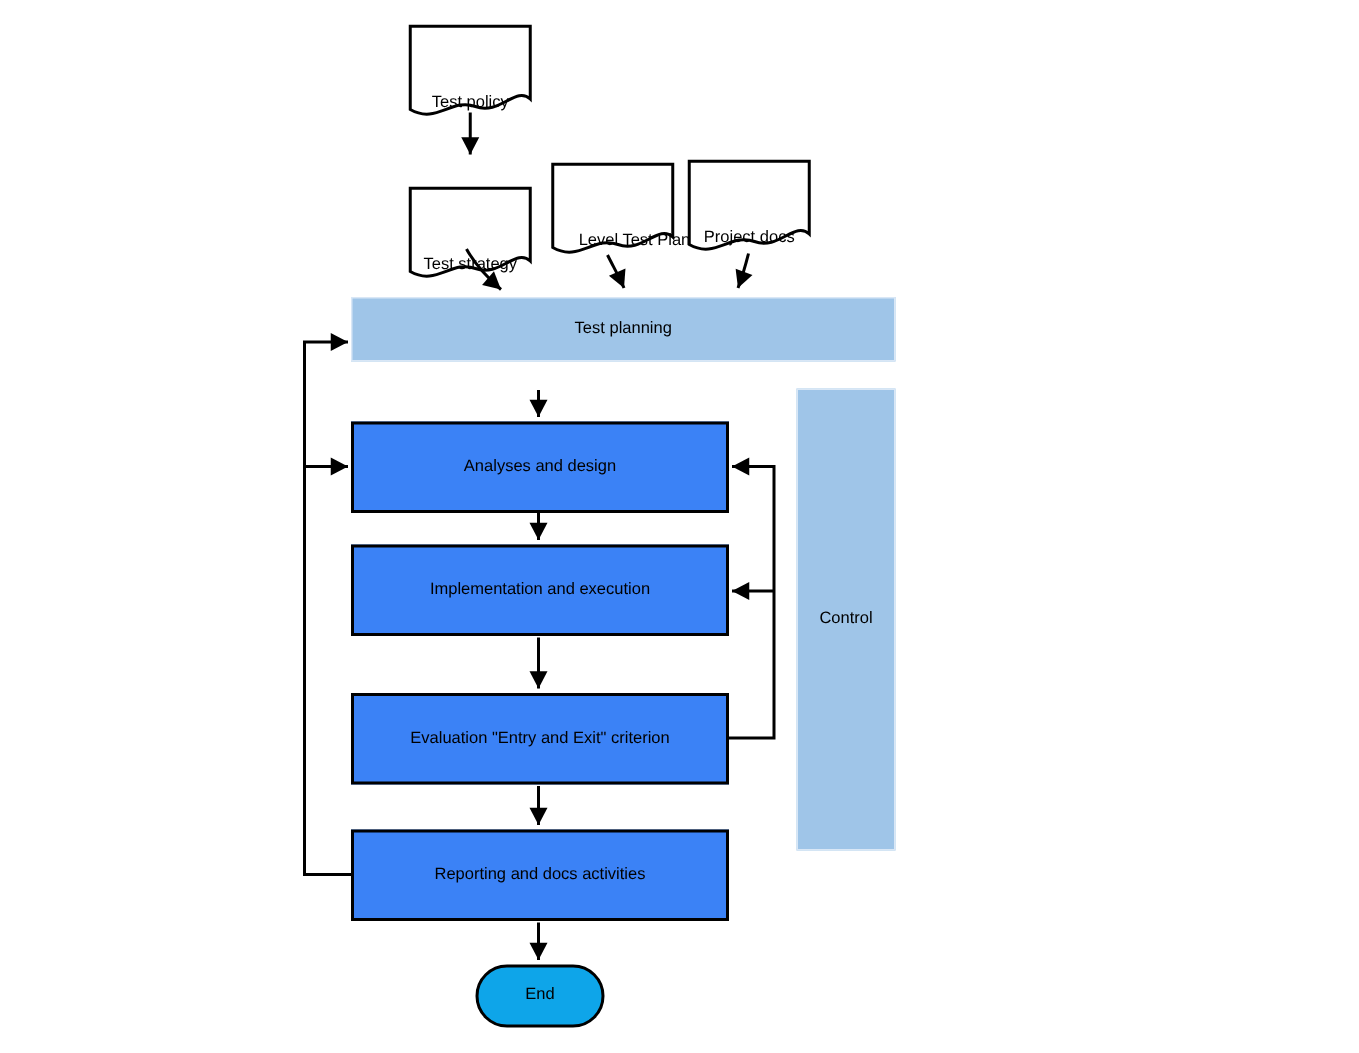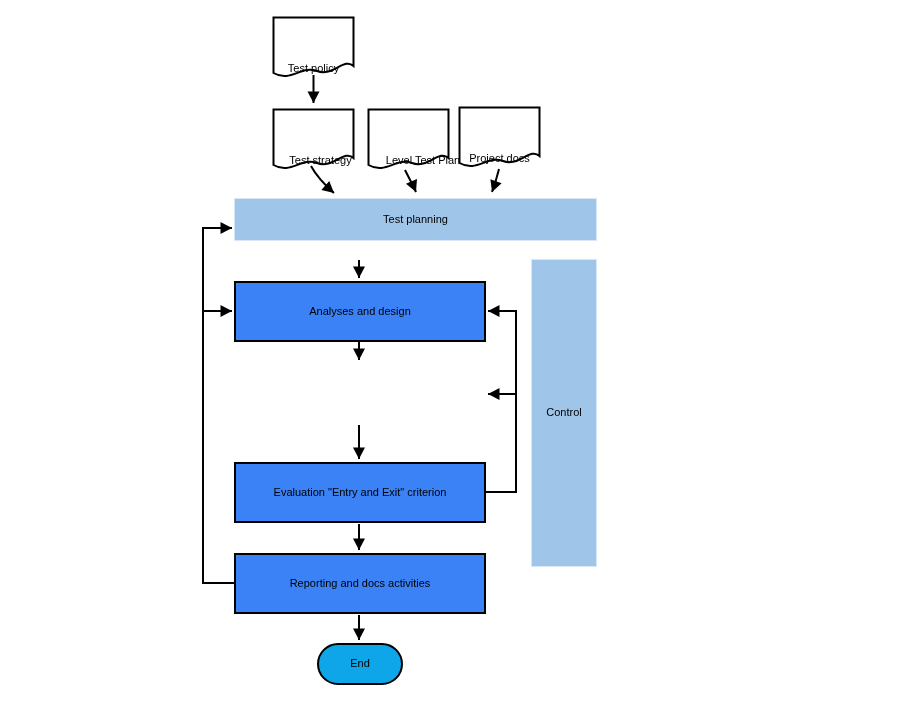--- a/index.html
+++ b/index.html
@@ -108,21 +108,21 @@
     <span class="node-label">Control</span>
   </div>
 
   <div class="doc" style="left:272px; top:16px;">
     <svg viewBox="0 0 83 70">
       <path d="M1.5,1.5 L81.5,1.5 L81.5,50 C72,41 61,61 45,55 C29,49 19,67 1.5,57 Z" fill="#ffffff" stroke="#000000" stroke-width="2"></path>
     </svg>
     <span class="doc-label">Test policy</span>
   </div>
 
-  <div class="doc" style="left:272px; top:108px;padding-left:14px;">
+  <div class="doc" style="left:272px; top:124px;">
     <svg viewBox="0 0 83 70">
       <path d="M1.5,1.5 L81.5,1.5 L81.5,50 C72,41 61,61 45,55 C29,49 19,67 1.5,57 Z" fill="#ffffff" stroke="#000000" stroke-width="2"></path>
     </svg>
     <span class="doc-label">Test strategy</span>
   </div>
 
   <div class="doc" style="left:367px; top:108px;padding-left:29px;">
     <svg viewBox="0 0 83 70">
       <path d="M1.5,1.5 L81.5,1.5 L81.5,50 C72,41 61,61 45,55 C29,49 19,67 1.5,57 Z" fill="#ffffff" stroke="#000000" stroke-width="2"></path>
     </svg>
@@ -131,20 +131,23 @@
 
   <div class="doc" style="left:458px; top:106px;">
     <svg viewBox="0 0 83 70">
       <path d="M1.5,1.5 L81.5,1.5 L81.5,50 C72,41 61,61 45,55 C29,49 19,67 1.5,57 Z" fill="#ffffff" stroke="#000000" stroke-width="2"></path>
     </svg>
     <span class="doc-label">Project docs</span>
   </div>
 
   <div class="proc proc-analyses">
     <span class="node-label">Analyses and design</span>
+  </div>
+  <div class="proc proc-implementation">
+    <span class="node-label">Implementation and execution</span>
   </div>
   <div class="proc proc-evaluation">
     <span class="node-label">Evaluation "Entry and Exit" criterion</span>
   </div>
   <div class="proc proc-reporting">
     <span class="node-label">Reporting and docs activities</span>
   </div>
 
   <div class="terminator">
     <span class="node-label">End</span>

